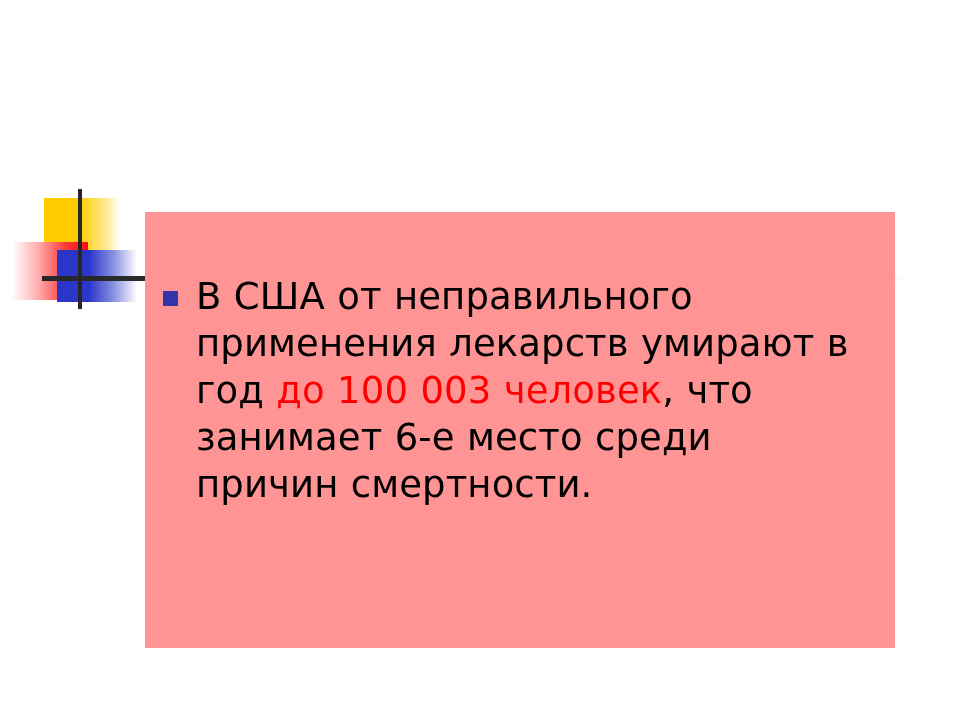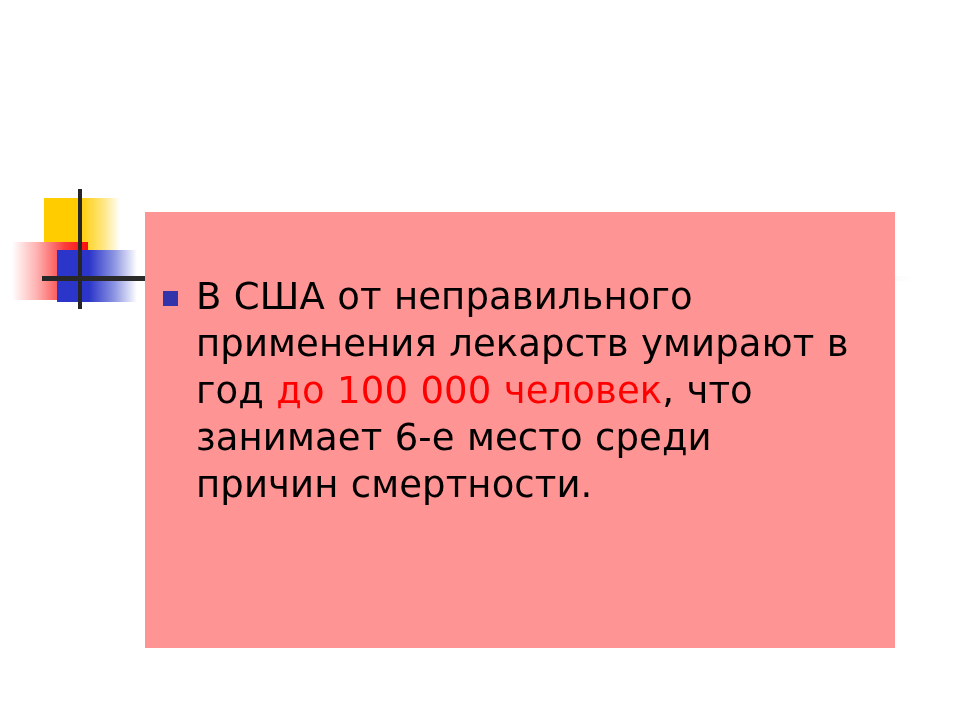--- a/index.html
+++ b/index.html
@@ -123,17 +123,17 @@
     <div class="rect-yellow"></div>
     <div class="rect-red"></div>
     <div class="rect-blue"></div>
     <div class="line-vertical"></div>
     <div class="line-horizontal"></div>
   </div>
 
   <div class="body-box">
     <div class="bullet-item">
       <div class="bullet-marker"></div>
-      <div class="bullet-text"><span>В США от неправильного применения лекарств умирают в год </span><span class="hl-red">до 100 000 человек</span><span>, что занимает 6-е место среди причин смертности.</span></div>
+      <div class="bullet-text"><span>В США от неправильного применения лекарств умирают в год </span><span class="hl-red">до 100 003 человек</span><span>, что занимает 6-е место среди причин смертности.</span></div>
     </div>
   </div>
 
 </div>
 
 </body></html>

